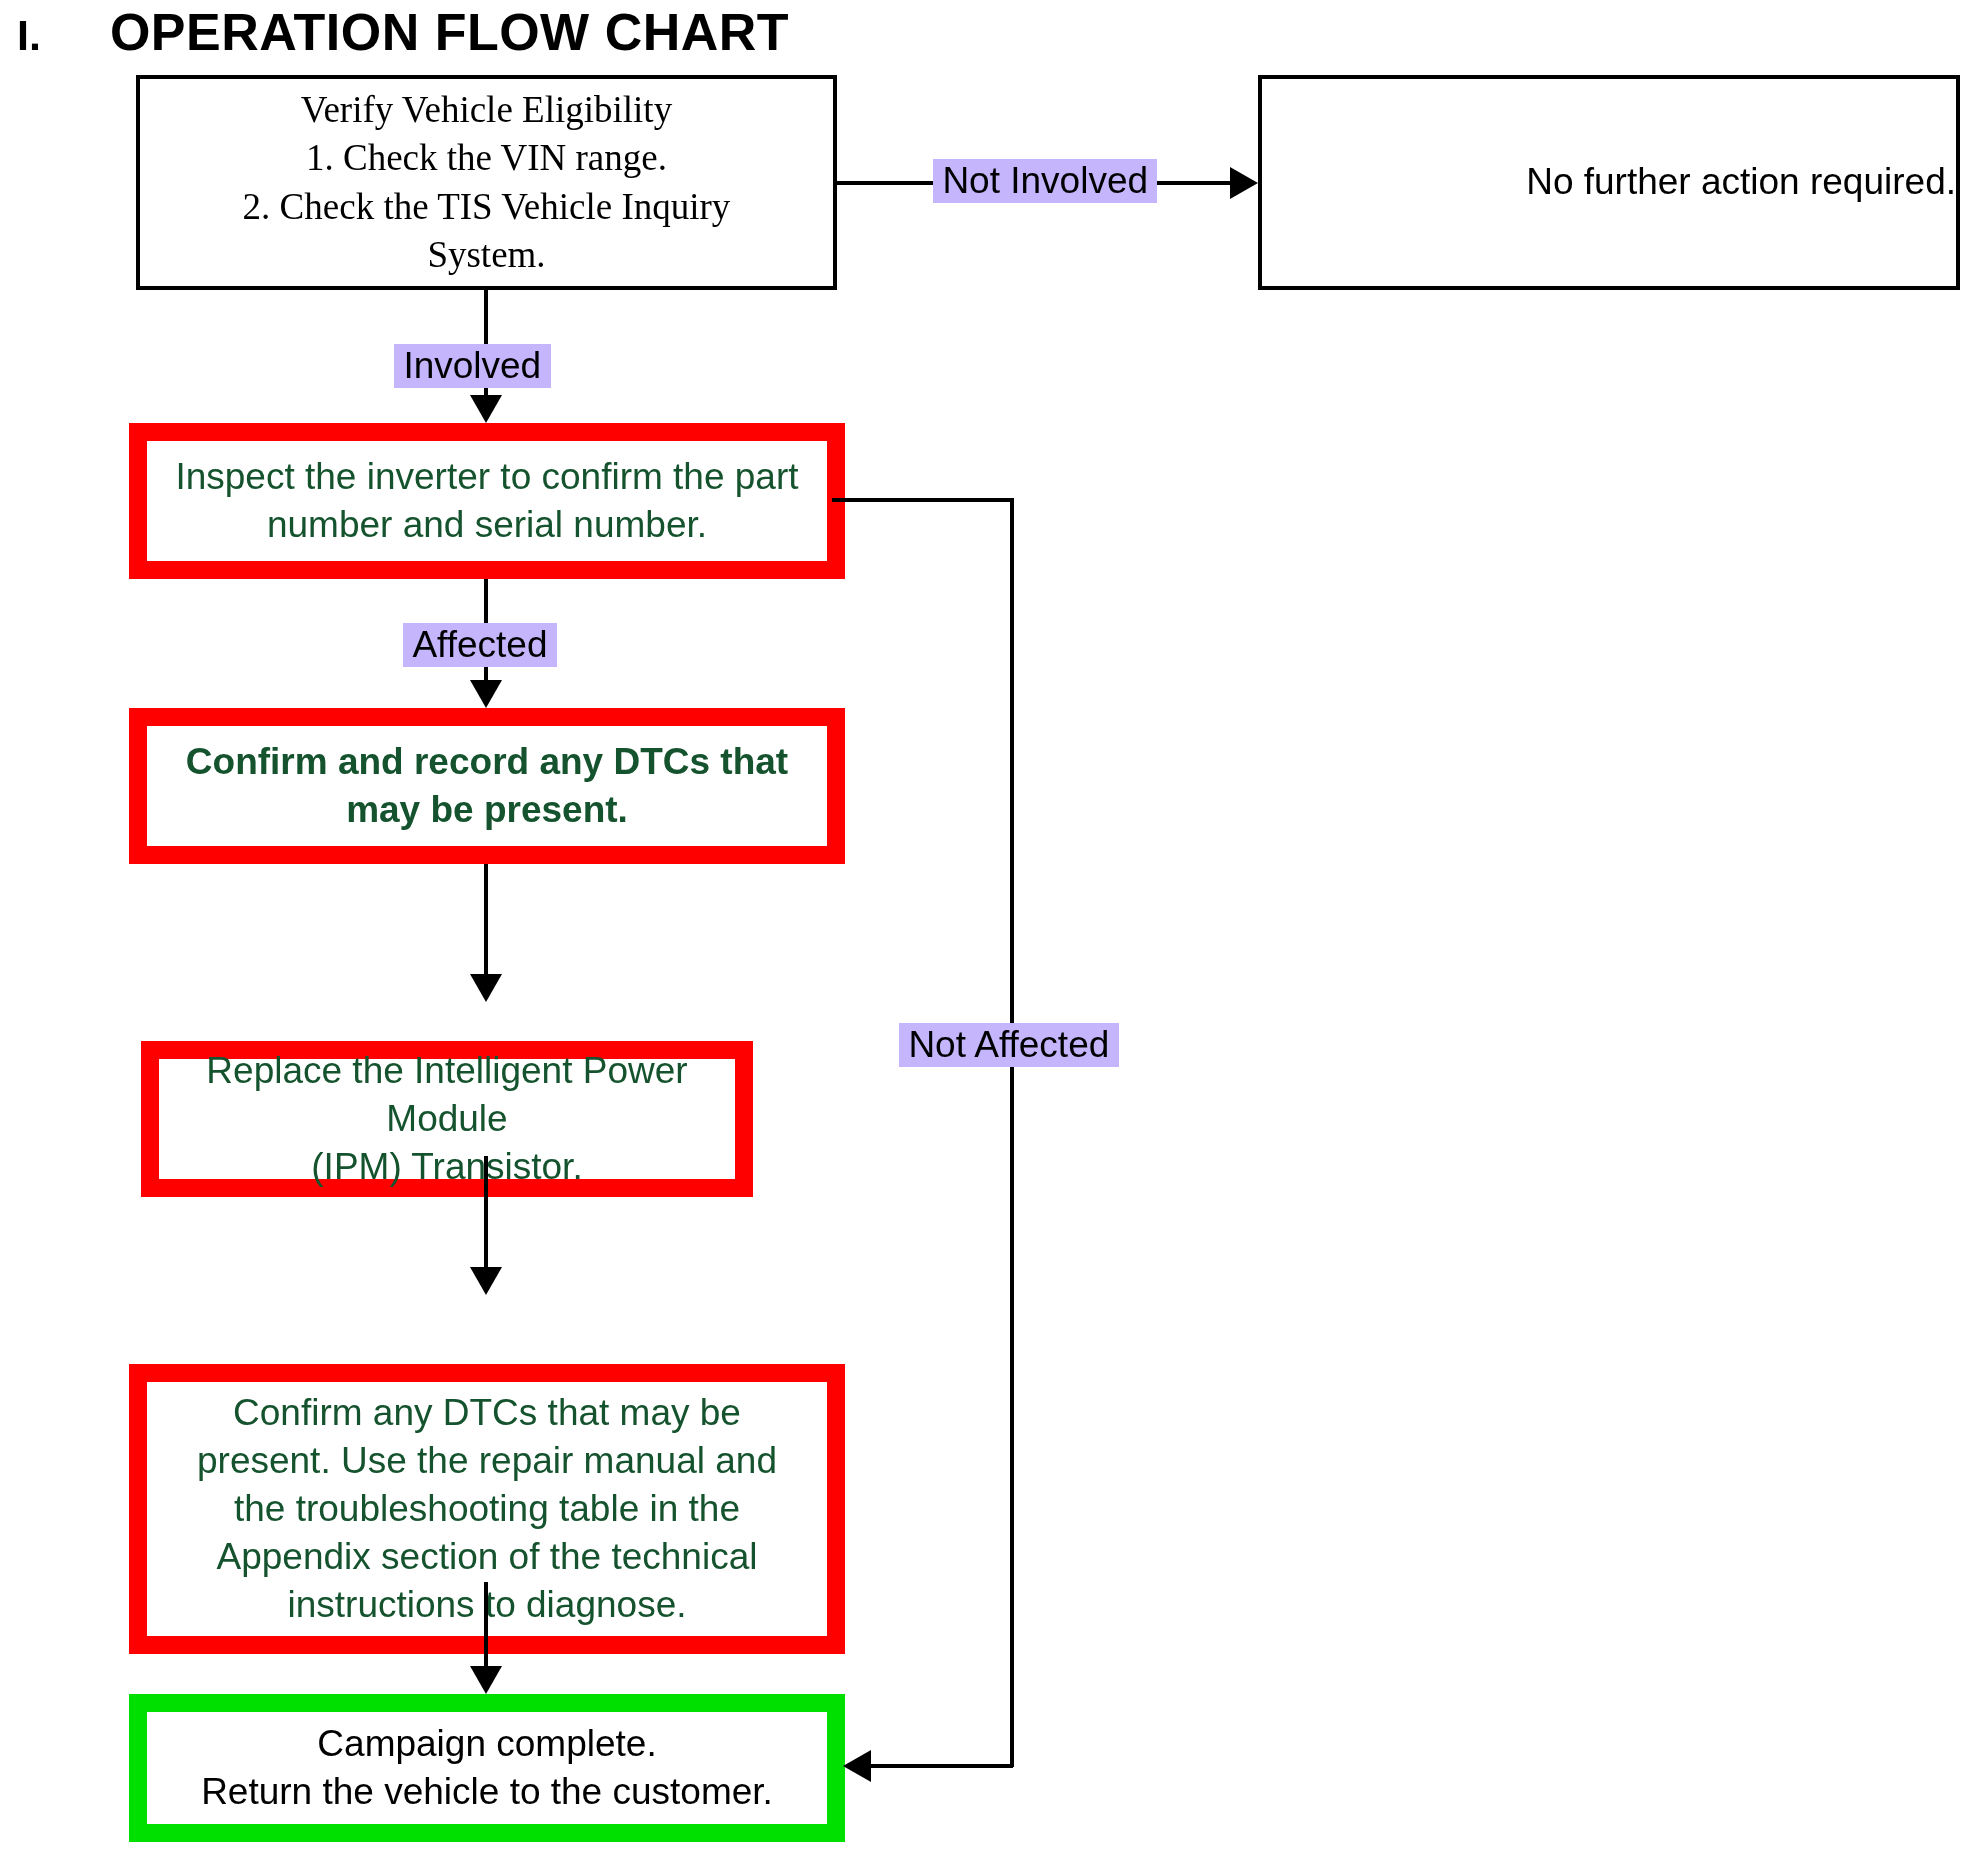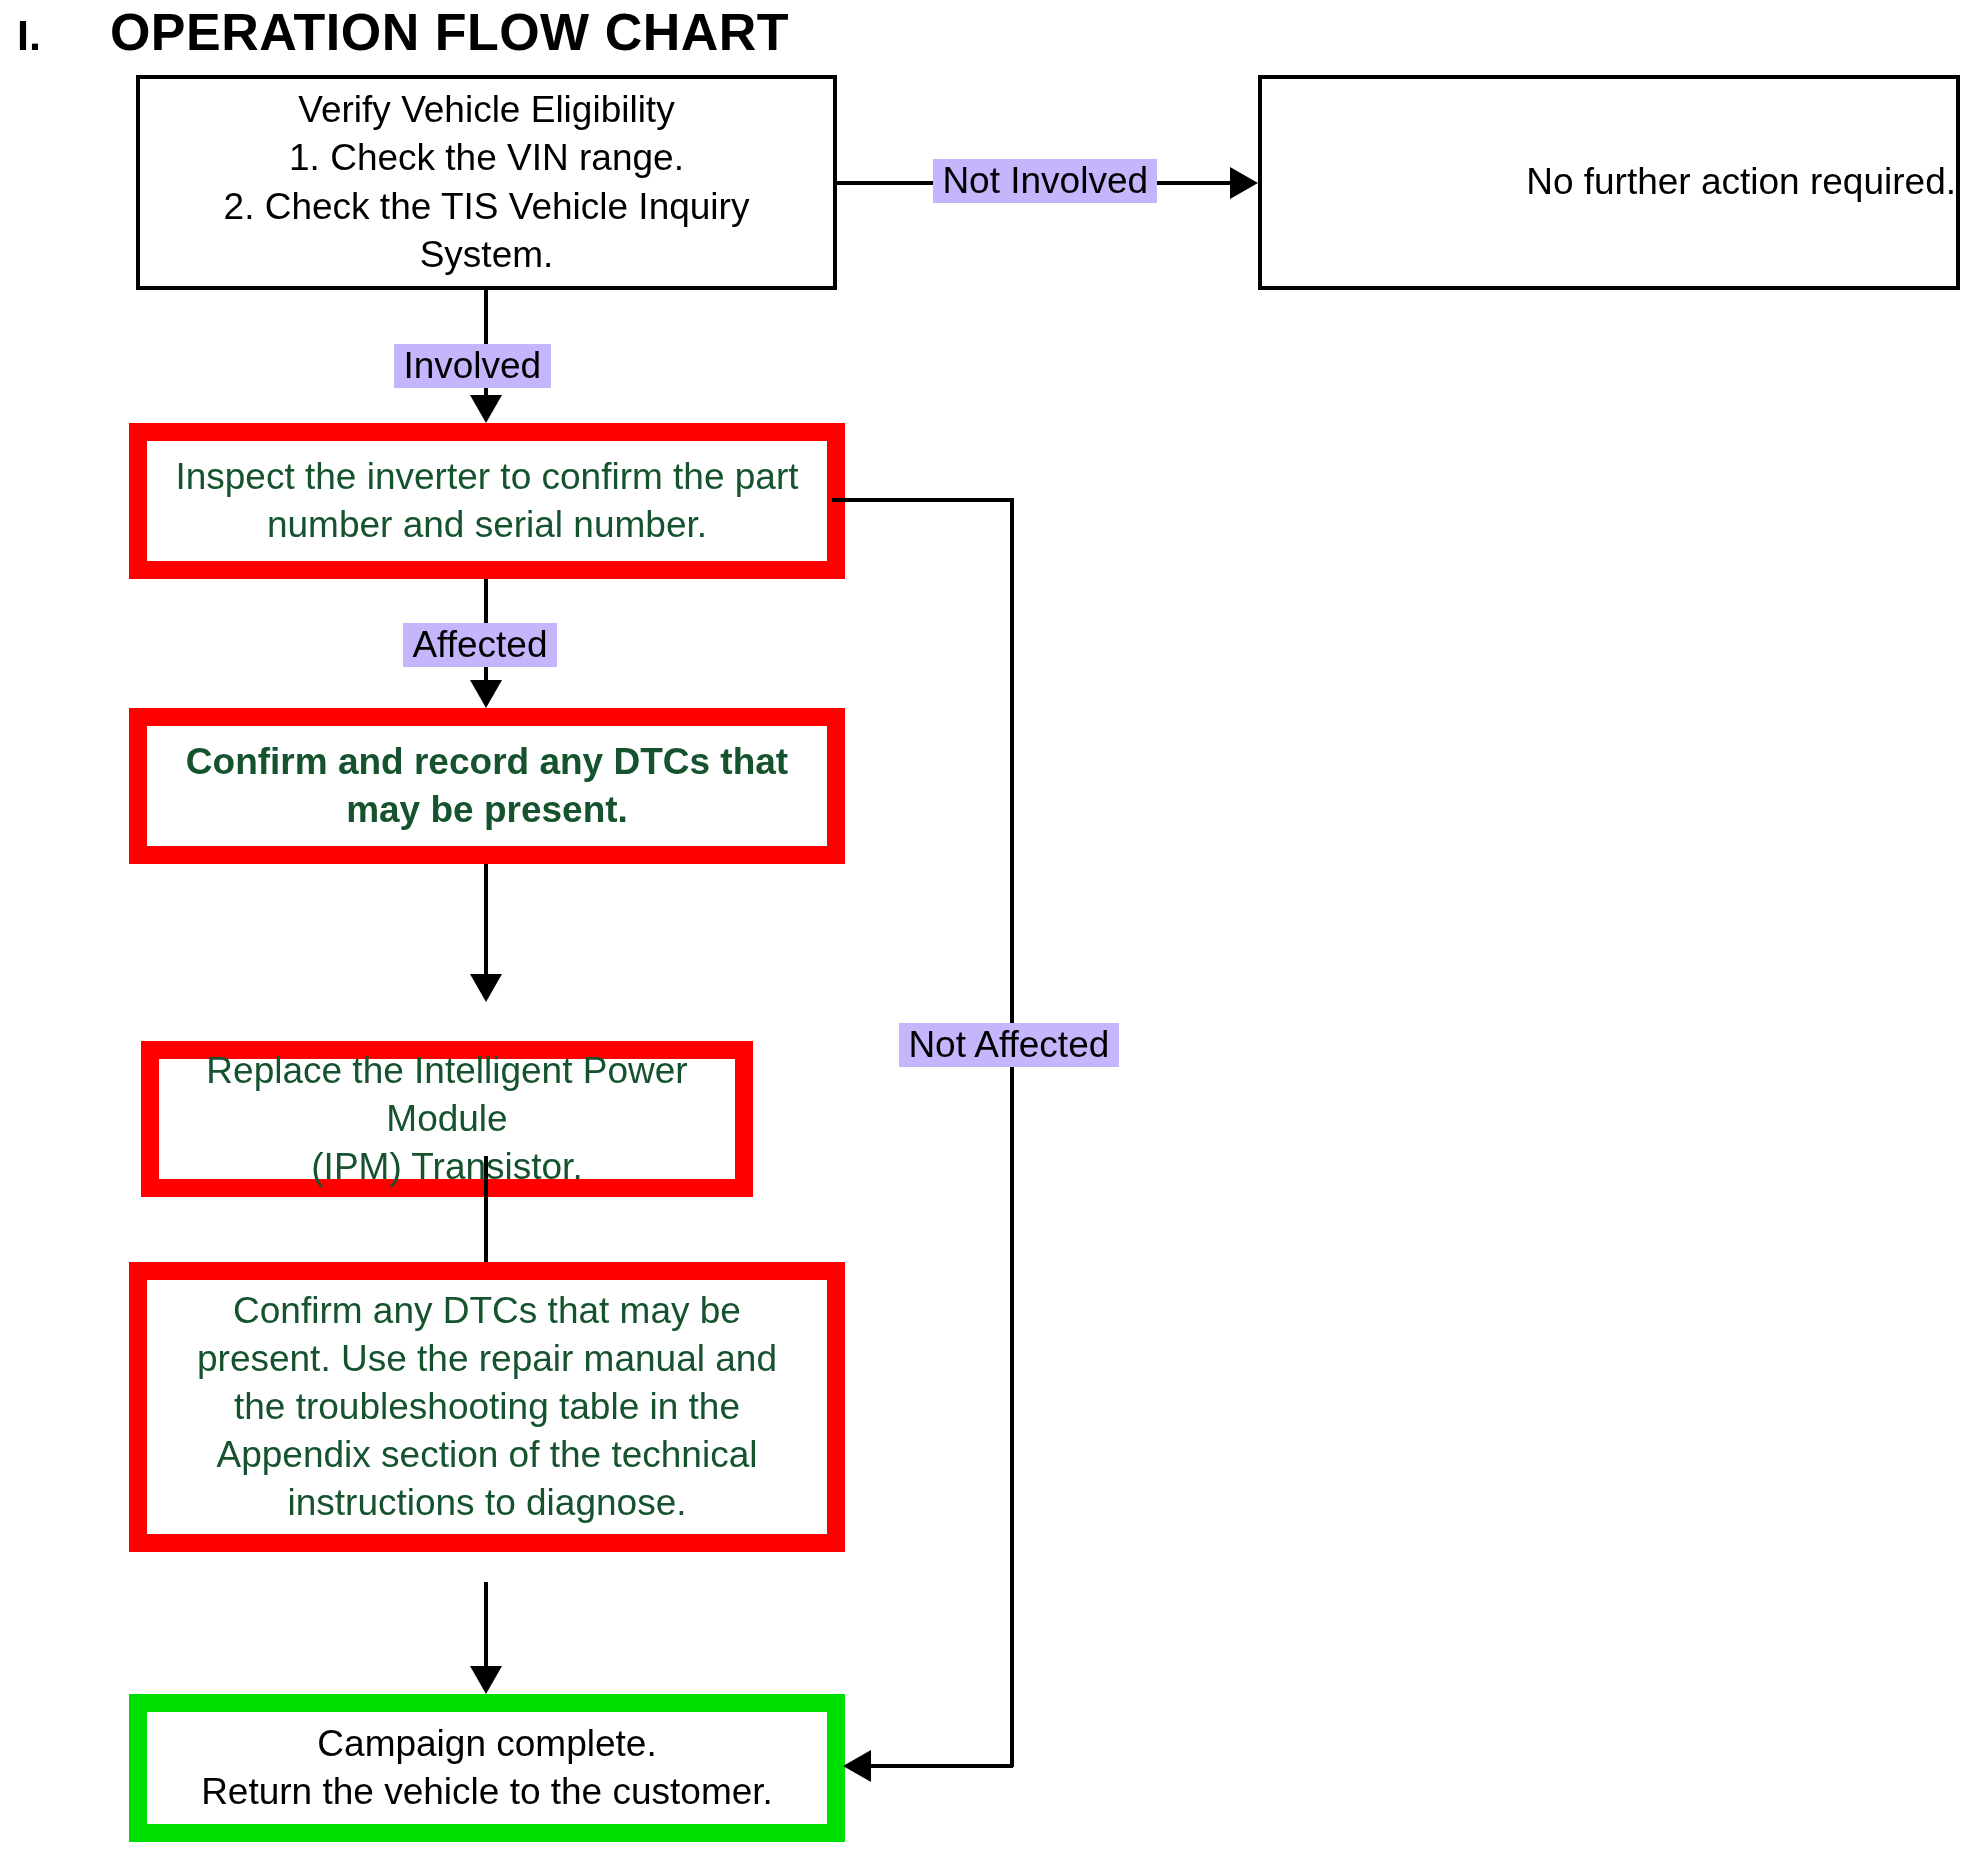--- a/index.html
+++ b/index.html
@@ -133,21 +133,21 @@
 </head>
 <body>
 
 <div id="page">
 
   <div class="title-row">
     <span class="title-numeral">I.</span>
     <span class="title-text">OPERATION FLOW CHART</span>
   </div>
 
-  <div class="node plain" style="left:136px; top:75px; width:701px; height:215px;">
+  <div class="node plain" style="left:136px; top:75px; width:701px; height:215px;font-family:Liberation Serif, serif;">
     <span class="node-text">Verify Vehicle Eligibility
 1. Check the VIN range.
 2. Check the TIS Vehicle Inquiry
 System.</span>
   </div>
 
   <div class="node plain" style="left:1258px; top:75px; width:702px; height:215px;justify-content:flex-end;">
     <span class="node-text">No further action required.</span>
   </div>
 
@@ -177,21 +177,21 @@
   <div class="arrow-down" style="left:470px; top:974px;"></div>
 
   <div class="node red" style="left:141px; top:1001px; width:612px; height:156px;margin-top:40px;">
     <span class="node-text">Replace the Intelligent Power Module
 (IPM) Transistor.</span>
   </div>
 
   <div class="vline" style="left:484px; top:1156px; height:122px;"></div>
   <div class="arrow-down" style="left:470px; top:1267px;"></div>
 
-  <div class="node red" style="left:129px; top:1262px; width:716px; height:290px;">
+  <div class="node red" style="left:129px; top:1364px; width:716px; height:290px;">
     <span class="node-text">Confirm any DTCs that may be
 present. Use the repair manual and
 the troubleshooting table in the
 Appendix section of the technical
 instructions to diagnose.</span>
   </div>
 
   <div class="vline" style="left:484px; top:1582px; height:94px;"></div>
   <div class="arrow-down" style="left:470px; top:1666px;"></div>
 

